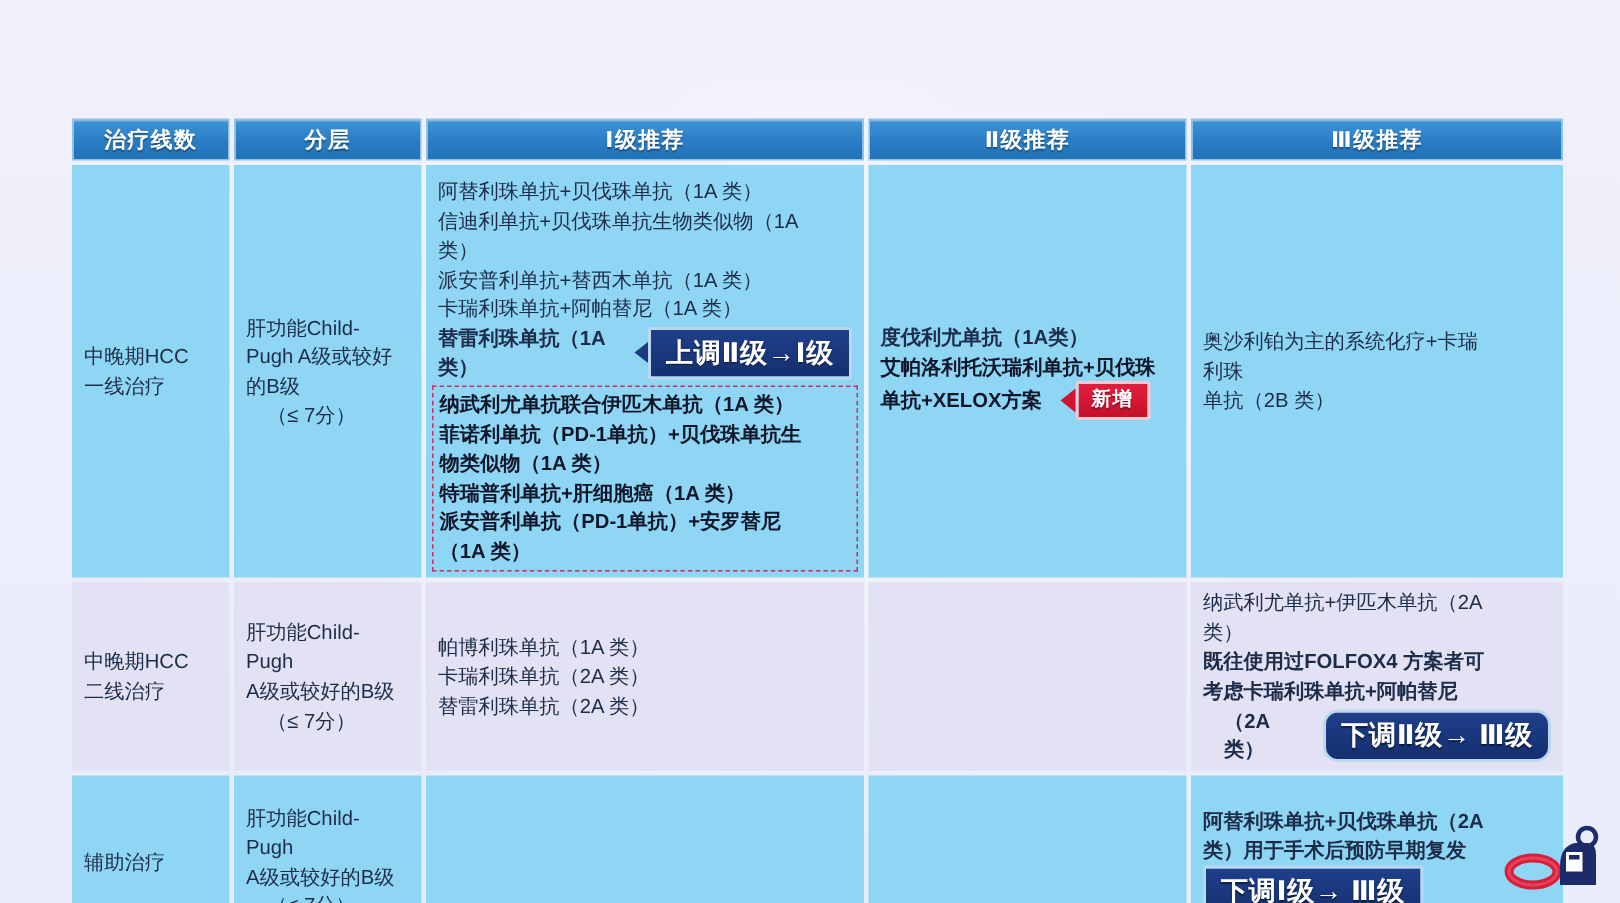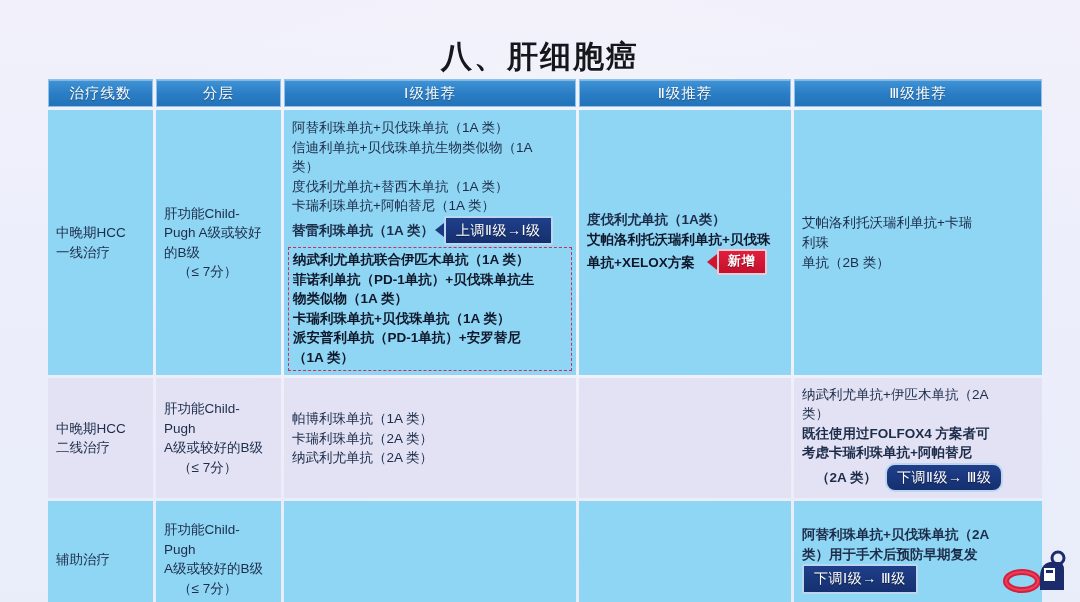--- a/index.html
+++ b/index.html
@@ -60,21 +60,21 @@
     border-collapse: separate;
     border-spacing: 3px;
     width: 990px;
     table-layout: fixed;
   }
 
   table.rec th {
     background: linear-gradient(180deg, #3f93d6 0%, #2a7dc4 55%, #2272b8 100%);
     color: #ffffff;
     font-size: 14.5px;
-    font-weight: normal;
+    font-weight: bold;
     height: 26px;
     letter-spacing: 1px;
     border: 1px solid #8fc2e8;
     box-shadow: inset 0 1px 0 rgba(255,255,255,0.35);
     text-shadow: 0 1px 1px rgba(0,0,0,0.35);
     padding: 0;
     margin-left: 16px;
   }
 
   table.rec td {
@@ -100,22 +100,22 @@
     margin: 2px -4px 0 -4px;
     display: block;
   }
 
   
   .badge-blue {
     display: inline-block;
     position: relative;
     background: linear-gradient(180deg, #1f3f8a 0%, #15306f 100%);
     color: #ffffff;
-    font-size: 14px;
-    font-weight: normal;
+    font-size: 18px;
+    font-weight: bold;
     letter-spacing: 0.5px;
     padding: 2px 10px 3px 10px;
     border: 2px solid #bcd6f0;
     border-radius: 2px;
     white-space: nowrap;
     vertical-align: middle;
     text-shadow: 0 1px 1px rgba(0,0,0,0.5);
   }
   .badge-blue.with-arrow::before {
     content: "";
@@ -184,21 +184,20 @@
   }
   .nowrapline { display: block; }
 </style>
 </head>
 <body>
 
 <div class="page-bg"></div>
 
 <div class="slide">
 
-  <div class="title">八、肝细胞癌</div>
 
   <div class="table-wrap">
     <table class="rec">
       <colgroup>
         <col class="c1">
           <col class="c2">
           <col class="c3">
           <col class="c4">
           <col class="c5">
       </colgroup>
@@ -223,49 +222,49 @@
             <span class="nowrapline">肝功能Child-</span>
             <span class="nowrapline">Pugh A级或较好</span>
             <span class="nowrapline">的B级</span>
             <span class="nowrapline ind">（≤ 7分）</span>
           </td>
 
           <td class="cyan" style="vertical-align:top; padding-top:8px;">
             <span class="nowrapline">阿替利珠单抗+贝伐珠单抗（1A 类）</span>
             <span class="nowrapline">信迪利单抗+贝伐珠单抗生物类似物（1A</span>
             <span class="nowrapline">类）</span>
-            <span class="nowrapline">度伐利尤单抗+替西木单抗（1A 类）</span>
+            <span class="nowrapline">派安普利单抗+替西木单抗（1A 类）</span>
             <span class="nowrapline">卡瑞利珠单抗+阿帕替尼（1A 类）</span>
 
             <span class="inline-row">
               <span class="bold">替雷利珠单抗（1A 类）</span>
               <span class="badge-blue with-arrow" style="margin-left:10px;">上调Ⅱ级→Ⅰ级</span>
             </span>
 
             <span class="dash-box">
               <span class="nowrapline redtxt">纳武利尤单抗联合伊匹木单抗（1A 类）</span>
               <span class="nowrapline redtxt">菲诺利单抗（PD-1单抗）+贝伐珠单抗生</span>
               <span class="nowrapline redtxt">物类似物（1A 类）</span>
-              <span class="nowrapline redtxt">卡瑞利珠单抗+贝伐珠单抗（1A 类）</span>
+              <span class="nowrapline redtxt">特瑞普利单抗+肝细胞癌（1A 类）</span>
               <span class="nowrapline redtxt">派安普利单抗（PD-1单抗）+安罗替尼</span>
               <span class="nowrapline redtxt">（1A 类）</span>
             </span>
           </td>
 
           <td class="cyan" style="vertical-align:middle;">
             <span class="nowrapline bold">度伐利尤单抗（1A类）</span>
             <span class="nowrapline redtxt">艾帕洛利托沃瑞利单抗+贝伐珠</span>
             <span class="inline-row">
               <span class="redtxt">单抗+XELOX方案</span>
               <span class="badge-red with-arrow" style="margin-left:22px;">新增</span>
             </span>
           </td>
 
           <td class="cyan" style="vertical-align:middle;">
-            <span class="nowrapline">艾帕洛利托沃瑞利单抗+卡瑞</span>
+            <span class="nowrapline">奥沙利铂为主的系统化疗+卡瑞</span>
             <span class="nowrapline">利珠</span>
             <span class="nowrapline">单抗（2B 类）</span>
           </td>
         </tr>
 
         <tr>
           <td class="lav center" style="height:112px;">
             <span class="nowrapline">中晚期HCC</span>
             <span class="nowrapline">二线治疗</span>
           </td>
@@ -273,21 +272,21 @@
           <td class="lav">
             <span class="nowrapline">肝功能Child-</span>
             <span class="nowrapline">Pugh</span>
             <span class="nowrapline">A级或较好的B级</span>
             <span class="nowrapline ind">（≤ 7分）</span>
           </td>
 
           <td class="lav" style="vertical-align:middle;">
             <span class="nowrapline">帕博利珠单抗（1A 类）</span>
             <span class="nowrapline">卡瑞利珠单抗（2A 类）</span>
-            <span class="nowrapline">纳武利尤单抗（2A 类）</span>
+            <span class="nowrapline">替雷利珠单抗（2A 类）</span>
           </td>
 
           <td class="lav"></td>
 
           <td class="lav" style="vertical-align:middle;">
             <span class="nowrapline">纳武利尤单抗+伊匹木单抗（2A</span>
             <span class="nowrapline">类）</span>
             <span class="nowrapline bold">既往使用过FOLFOX4 方案者可</span>
             <span class="nowrapline bold">考虑卡瑞利珠单抗+阿帕替尼</span>
             <span class="inline-row">

